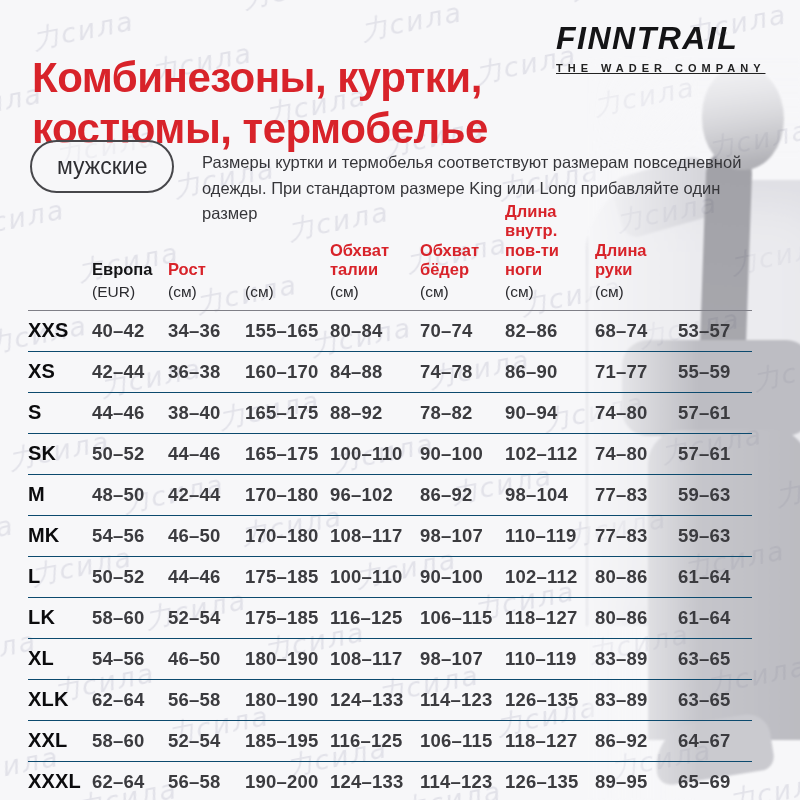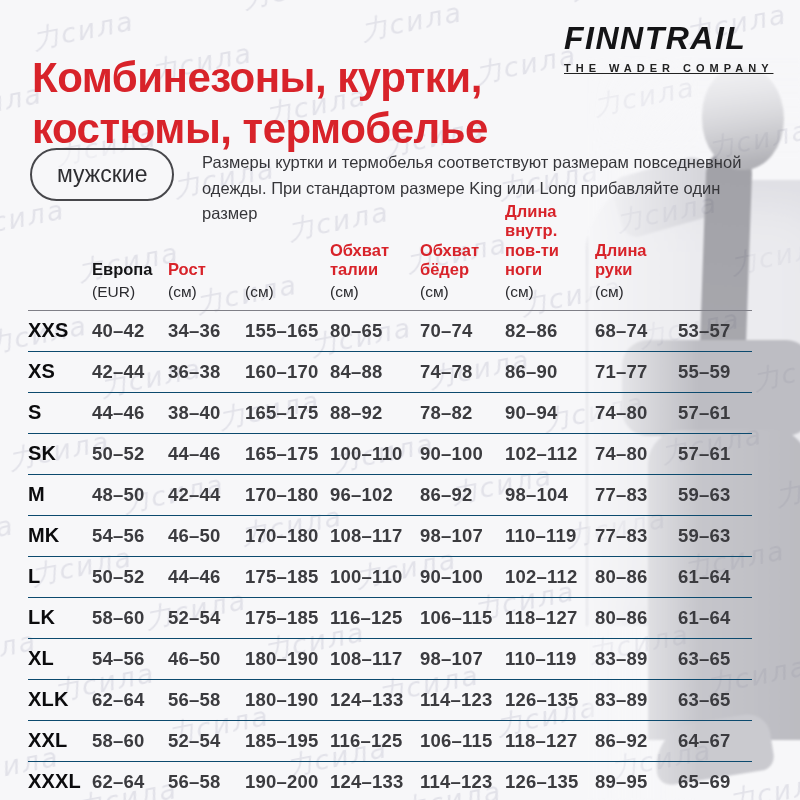--- a/index.html
+++ b/index.html
@@ -29,25 +29,25 @@
   .ph-legs{top:372px;right:-8px;width:160px;height:310px;border-radius:34px 34px 0 0;
            background:linear-gradient(90deg,#a9a9b1,#8a8a93);}
   .ph-boot{top:662px;right:28px;width:118px;height:58px;background:#a6a6ae;
            border-radius:50px 26px 16px 16px;transform:rotate(-9deg);}
   .ph-fade{top:0;left:0;width:100%;height:100%;
            background:linear-gradient(to right,#f7f7f9 0%,rgba(247,247,249,0) 52%),
                       linear-gradient(to bottom,rgba(247,247,249,.85) 0%,rgba(247,247,249,0) 14%);}
 
   .title{position:absolute;left:32px;top:24px;z-index:2;color:var(--accent);
          font-size:42px;line-height:1.22;font-weight:800;letter-spacing:-.5px;}
-  .logo{position:absolute;left:556px;top:20px;z-index:2;color:#141416;margin-left:8px;}
+  .logo{position:absolute;left:556px;top:20px;z-index:2;color:#141416;}
   .logo-name{font-size:32px;font-weight:800;font-style:italic;letter-spacing:1.5px;}
   .logo-tagline{font-size:11px;font-weight:700;letter-spacing:5px;margin-top:5px;color:#222;text-decoration:underline;}
 
-  .badge{position:absolute;left:30px;top:148px;z-index:2;display:inline-block;
+  .badge{position:absolute;left:30px;top:140px;z-index:2;display:inline-block;
          padding:11px 25px;border:2.5px solid #47474b;border-radius:30px;
          font-size:23px;color:#2e2e32;background:rgba(247,247,249,.55);}
   .note{position:absolute;left:186px;top:134px;width:548px;z-index:2;margin:16px;
         font-size:16.5px;line-height:1.55;color:#36363a;}
 
   .table{position:absolute;left:28px;top:202px;width:724px;z-index:2;}
   .grid{display:grid;grid-template-columns:64px 76px 77px 85px 90px 85px 90px 83px 74px;}
   .thead{align-items:end;min-height:85px;padding-bottom:9px;border-bottom:1.5px solid #7f7f87;}
   .th{padding-right:6px;}
   .th-label{font-size:16.5px;font-weight:700;color:#141416;line-height:1.18;}
@@ -128,21 +128,21 @@
           <div class="th-label accent">Длина руки</div>
           <div class="th-sub">(см)</div>
         </div>
       </div>
     <div class="tbody">
         <div class="tr grid">
           <div class="td size">XXS</div>
           <div class="td">40–42</div>
           <div class="td">34–36</div>
           <div class="td">155–165</div>
-          <div class="td">80–65</div>
+          <div class="td">80–84</div>
           <div class="td">70–74</div>
           <div class="td">82–86</div>
           <div class="td">68–74</div>
           <div class="td">53–57</div>
         </div>
         <div class="tr grid">
           <div class="td size">XS</div>
           <div class="td">42–44</div>
           <div class="td">36–38</div>
           <div class="td">160–170</div>

